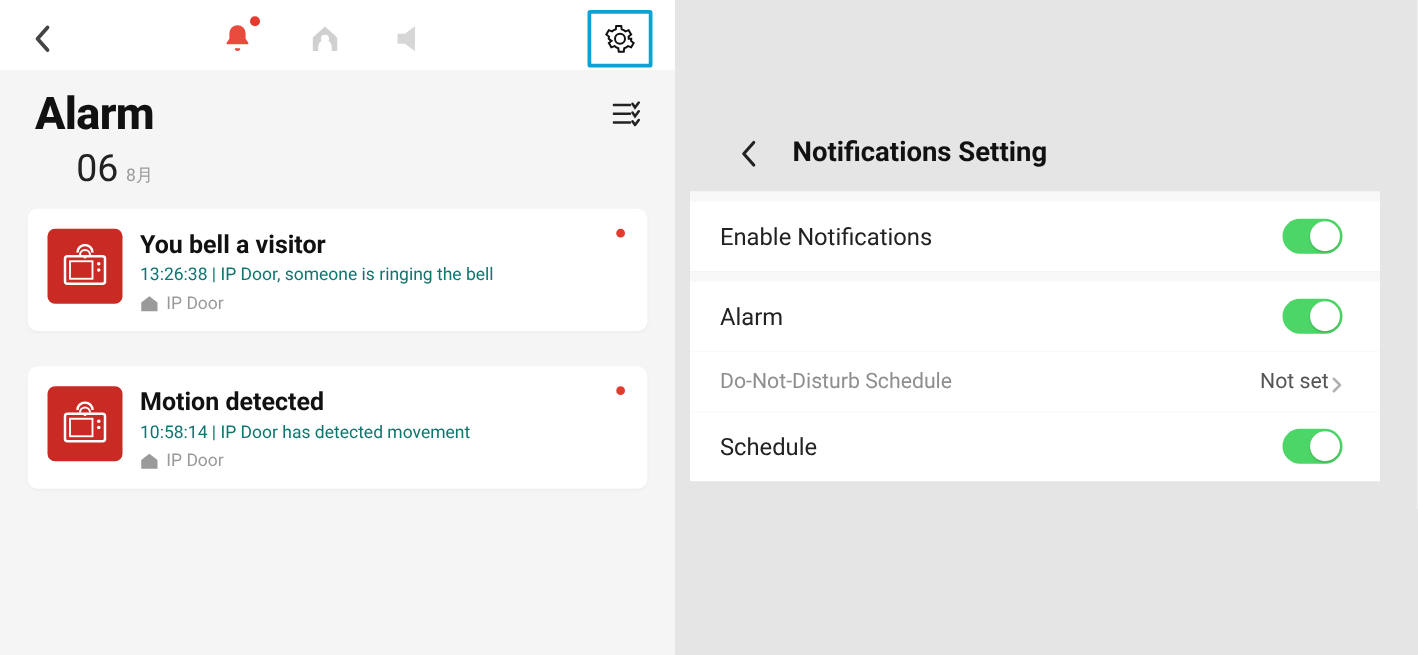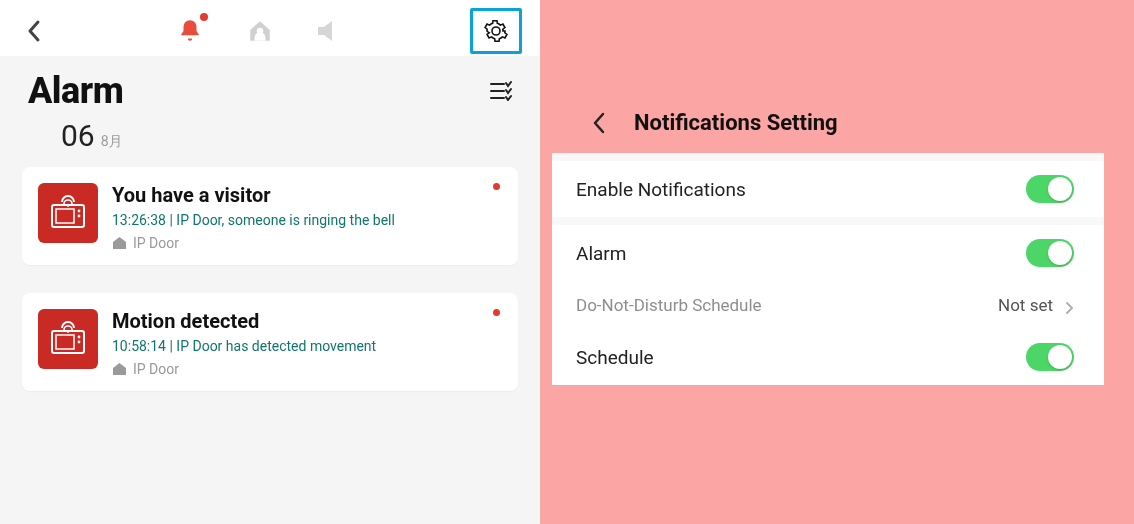--- a/index.html
+++ b/index.html
@@ -143,21 +143,21 @@
     position: absolute;
     top: 16px;
     right: 18px;
     width: 7px;
     height: 7px;
     background: #e43b2f;
     border-radius: 50%;
   }
   .right-pane {
     flex: 1;
-    background: #fca5a5;
+    background: #e5e5e5;
     padding: 0 30px 0 12px;
   }
   .settings-header {
     display: flex;
     align-items: center;
     gap: 28px;
     padding: 110px 20px 18px 40px;
   }
   .settings-title {
     font-size: 22px;
@@ -175,21 +175,21 @@
   }
   .setting-sub {
     color: #8e8e8e;
     font-size: 17px;
   }
   .setting-val {
     color: #555;
     font-size: 17px;
     display: flex;
     align-items: flex-end;
-    gap: 12px;
+    gap: 2px;
   }
   .gap-strip {
     height: 8px;
     background: #f8f8f8;
   }
   .toggle {
     width: 48px;
     height: 28px;
     background: #4cd667;
     border-radius: 14px;
@@ -275,21 +275,21 @@
           <rect x="4" y="10" width="32" height="22" rx="2" fill="none" stroke="#fff" stroke-width="2"></rect>
           <rect x="8" y="14" width="18" height="14" fill="none" stroke="#fff" stroke-width="1.5"></rect>
           <circle cx="31" cy="16" r="1.4" fill="#fff"></circle>
           <circle cx="31" cy="21" r="1.4" fill="#fff"></circle>
           <path d="M14 7 a6 6 0 0 1 12 0" fill="none" stroke="#fff" stroke-width="2"></path>
           <path d="M16 9 a4 4 0 0 1 8 0" fill="none" stroke="#fff" stroke-width="1.6"></path>
           <circle cx="20" cy="10.5" r="1.3" fill="#fff"></circle>
         </svg>
       </div>
       <div class="card-body">
-        <div class="card-title">You have a visitor</div>
+        <div class="card-title">You bell a visitor</div>
         <div class="card-sub">13:26:38 | IP Door, someone is ringing the bell</div>
         <div class="card-src">
           <svg width="15" height="14" viewBox="0 0 15 14">
             <path d="M1 6 L7.5 1 L14 6 V13 H1 Z" fill="#9a9a9a"></path>
           </svg>
           <span>IP Door</span>
         </div>
       </div>
       <div class="red-dot"></div>
       <div class="card-shadow"></div>

